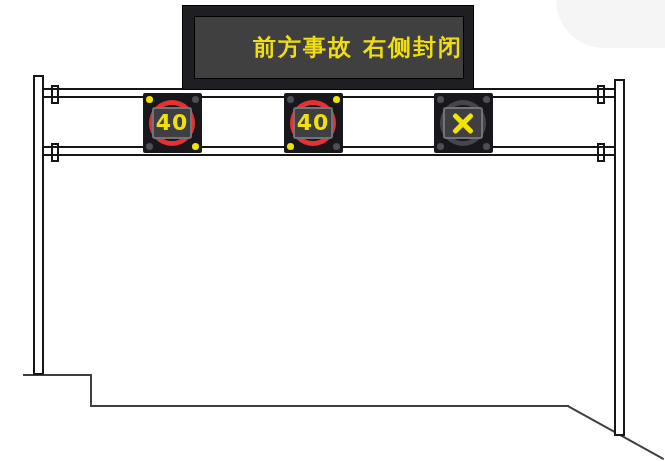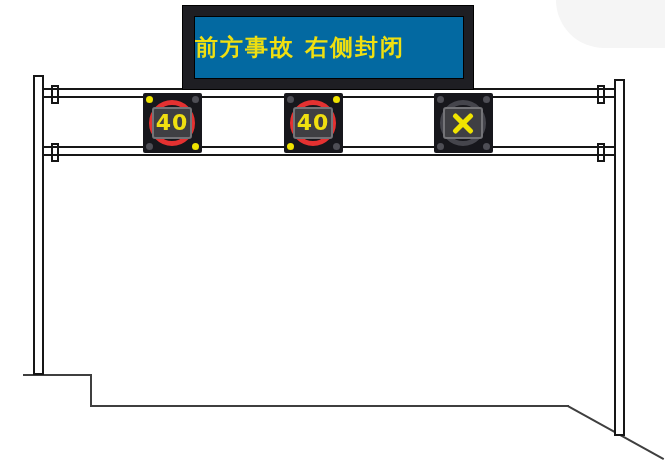--- a/index.html
+++ b/index.html
@@ -33,22 +33,22 @@
   .clamp.bl{left:51px;top:143px;}
   .clamp.tr{left:597px;top:85px;}
   .clamp.br{left:597px;top:143px;}
   
   .vms{
     position:absolute;left:182px;top:5px;width:292px;height:85px;
     background:#1e1e23;border:1px solid #000;box-sizing:border-box;z-index:5;
   }
   .vms-panel{
     position:absolute;left:11px;top:10px;right:9px;bottom:10px;
-    background:#0369a1;border:1px solid #000;
-    display:flex;align-items:center;justify-content:flex-start;
+    background:#404040;border:1px solid #000;
+    display:flex;align-items:center;justify-content:flex-end;
   }
   .vms-text{
     color:#f0df10;font-size:23px;font-weight:bold;letter-spacing:2px;
     font-family:"DejaVu Sans","Liberation Sans",sans-serif;white-space:pre;
   }
   
   .signal{
     position:absolute;top:93px;width:59px;height:60px;background:#17171c;
     border-radius:2px;z-index:6;
   }

